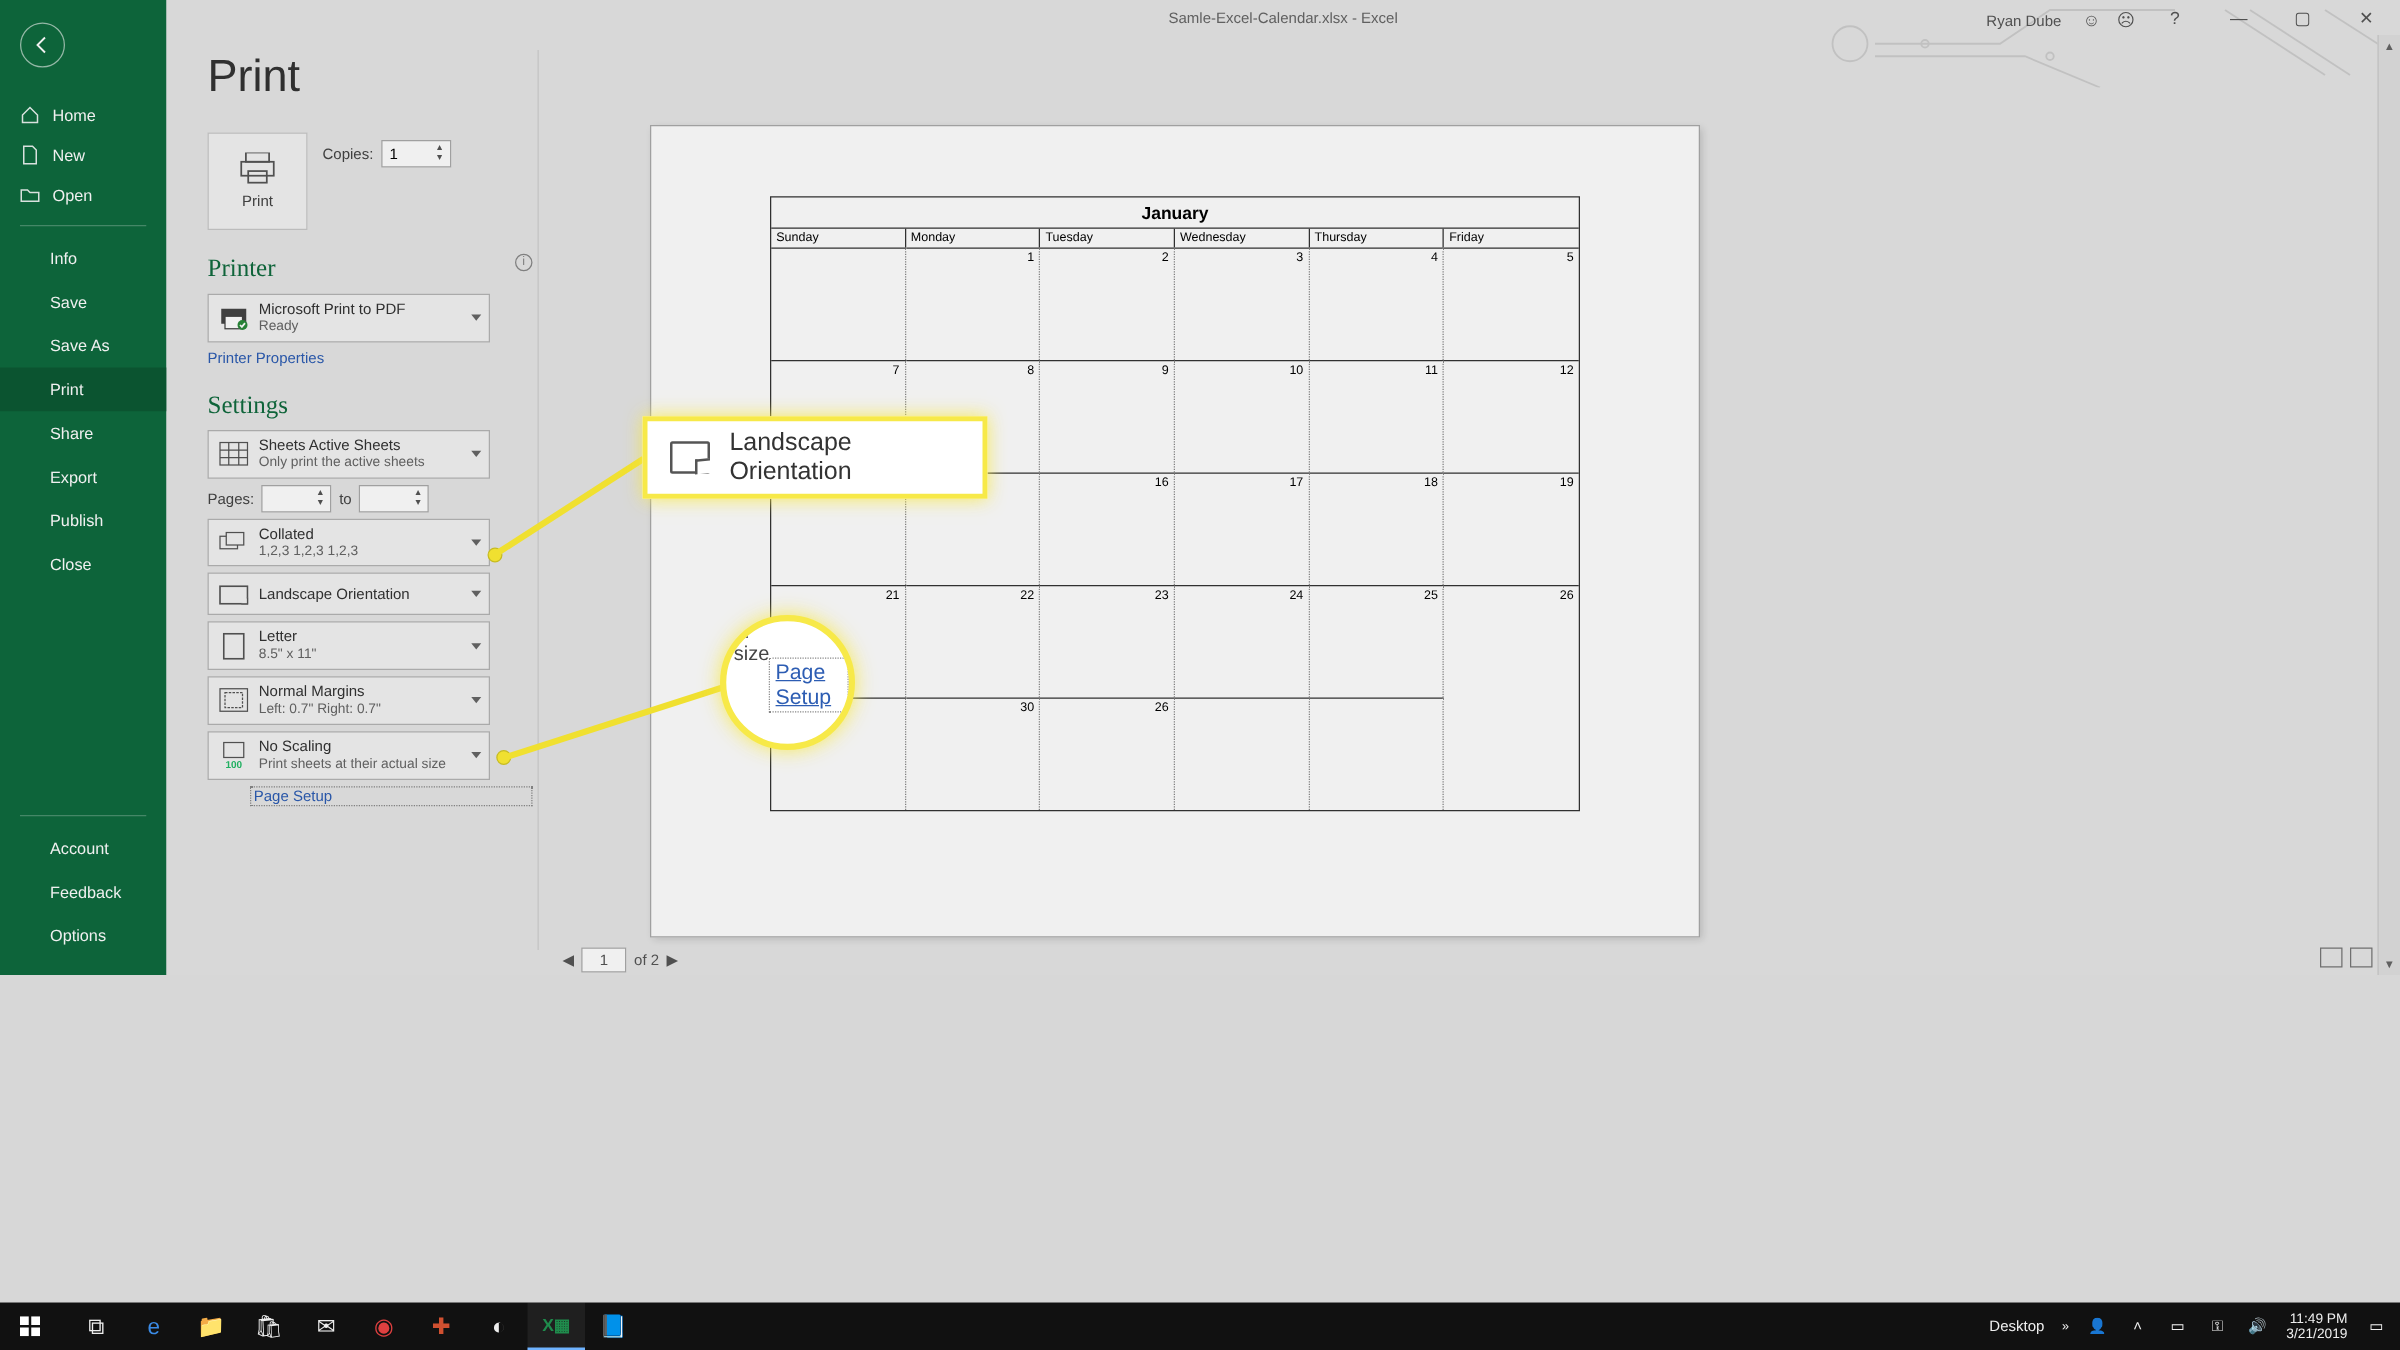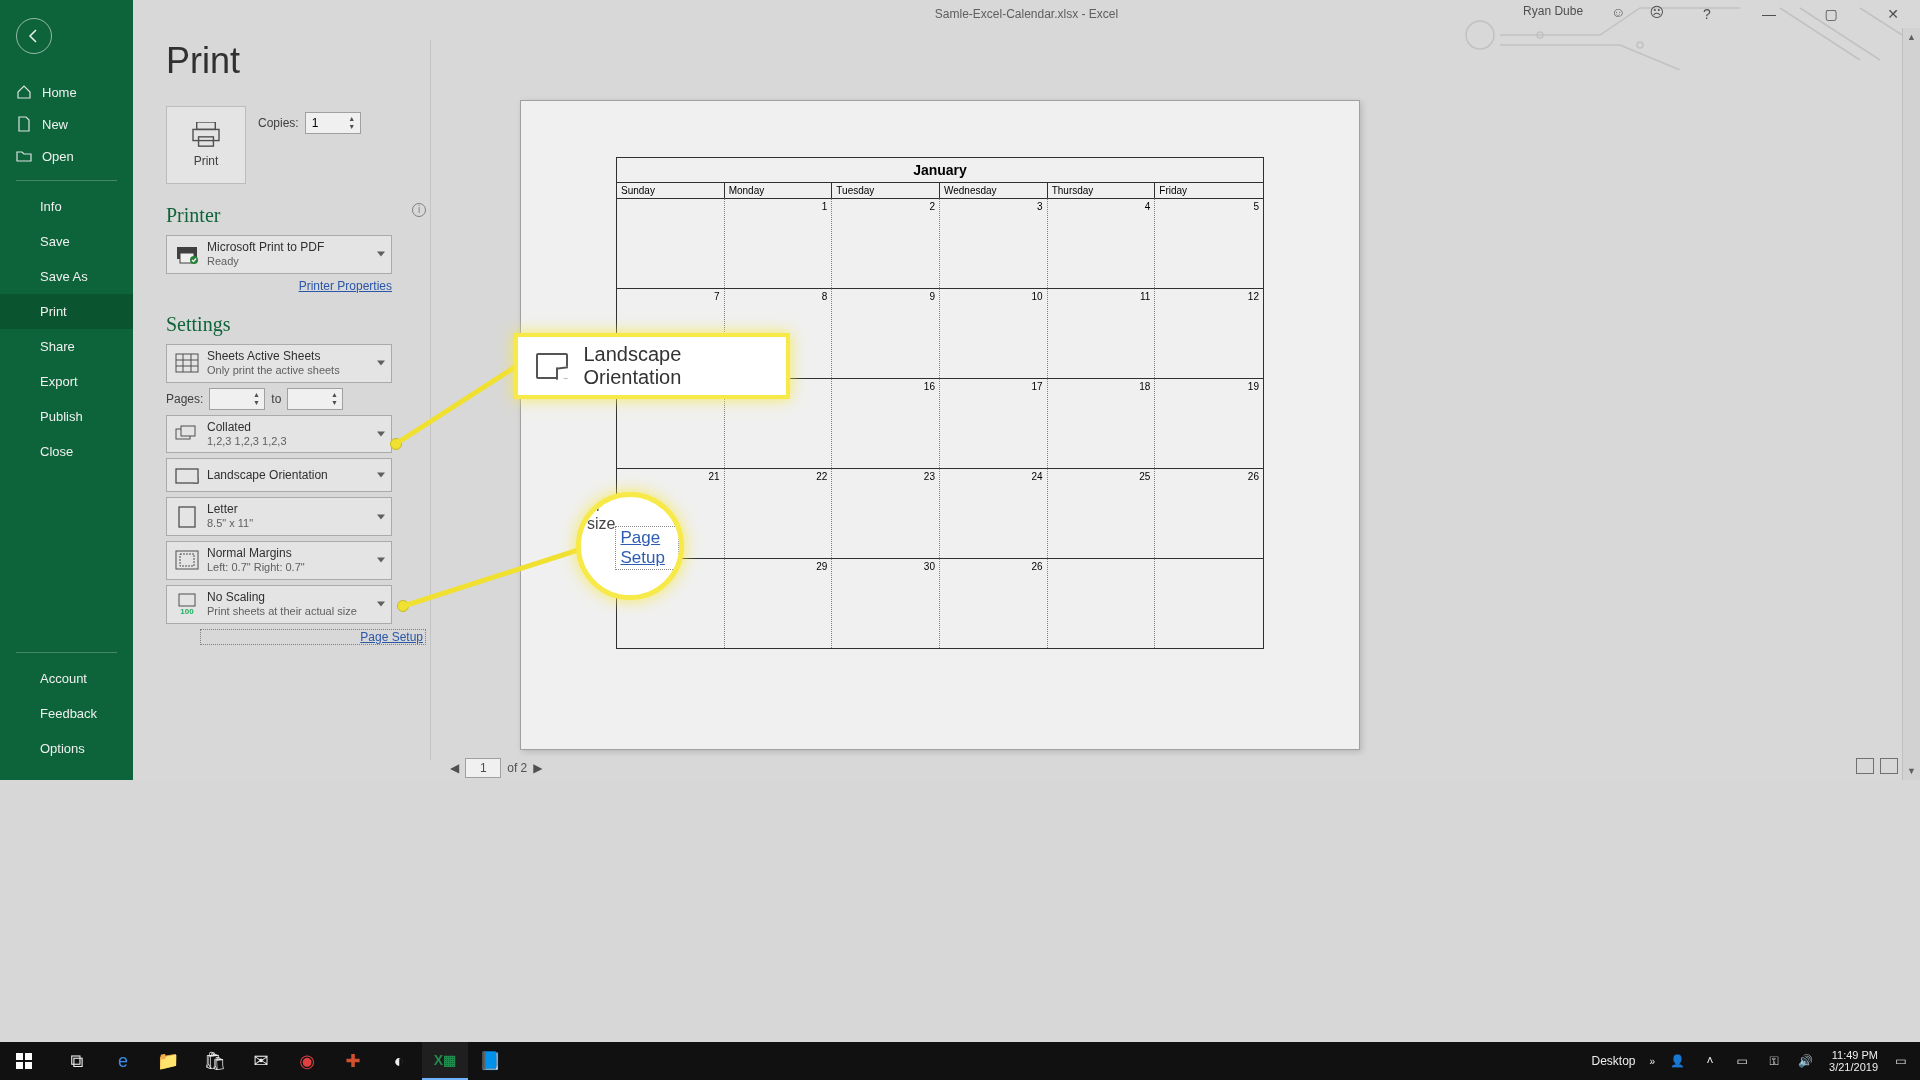--- a/index.html
+++ b/index.html
@@ -15,21 +15,21 @@
 .sidebar .nav-item .ic { width: 16px; height: 16px; opacity: 0.9; }
 .sidebar hr { border: none; border-top: 1px solid rgba(255,255,255,0.25); margin: 8px 16px; }
 .sidebar .nav-simple { padding: 10px 40px; font-size: 13px; cursor: pointer; }
 .sidebar .bottom { position: absolute; bottom: 14px; left: 0; width: 100%; }
 .sidebar .bottom .nav-simple { padding: 10px 16px 10px 40px; }
 .sidebar .bottom hr { margin: 8px 16px; }
 
 
 .titlebar { position: absolute; left: 133px; top: 0; right: 0; height: 28px; display: flex; align-items: center; color: #666; font-size: 12px; }
 .titlebar .title { position: absolute; left: 50%; transform: translateX(-50%); }
-.titlebar .right { position: absolute; right: 8px; display: flex; align-items: flex-start; gap: 24px; }
+.titlebar .right { position: absolute; right: 8px; display: flex; align-items: flex-end; gap: 13px; }
 .titlebar .right .winbtn { width: 38px; height: 20px; display: flex; align-items: center; justify-content: center; cursor: pointer; font-size: 14px; color: #555; }
 .titlebar .right .user { margin-right: 4px; font-size: 12px; color: #555; }
 .titlebar .right .face { font-size: 14px; color: #555; }
 
 
 .deco-lines { position: absolute; top: 0; right: 0; width: 480px; height: 70px; pointer-events: none; opacity: 0.25; }
 
 
 .main { position: absolute; left: 166px; top: 40px; width: 260px; }
 .main h1 { font-size: 36px; font-weight: 300; color: #333; margin-bottom: 24px; }
@@ -49,21 +49,21 @@
 .info-ic { width:14px; height:14px; border:1px solid #888; border-radius:50%; font-size:10px; color:#888; display:flex; align-items:center; justify-content:center; cursor:pointer; }
 
 .dropdown { width: 226px; min-height: 38px; border: 1px solid #b5b5b5; background: #f3f3f3; display: flex; align-items: center; padding: 4px 24px 4px 8px; position: relative; cursor: pointer; gap: 8px; margin-bottom: 5px; }
 .dropdown.single { min-height: 30px; }
 .dropdown .dd-icon { width: 24px; height: 24px; flex-shrink: 0; display:flex; align-items:center; justify-content:center; }
 .dropdown .dd-text { display: flex; flex-direction: column; line-height: 1.25; }
 .dropdown .dd-text .t1 { font-size: 12px; color: #333; }
 .dropdown .dd-text .t2 { font-size: 11px; color: #666; }
 .dropdown .caret { position: absolute; right: 6px; top: 50%; transform: translateY(-50%); border-left: 4px solid transparent; border-right: 4px solid transparent; border-top: 5px solid #666; }
 
-.link-right { text-align: right; font-size: 12px; color: #2d5db3; text-decoration: underline; width: 226px; cursor: pointer; margin-bottom: 6px; }
+.link-right { font-size: 12px; color: #2d5db3; width: 226px; cursor: pointer; margin-bottom: 6px; }
 
 .pages-row { display: flex; align-items: center; gap: 6px; margin-bottom: 5px; font-size: 12px; color: #444; }
 .pages-row .spin { width: 56px; }
 
 
 .vdiv { position: absolute; left: 430px; top: 40px; width: 1px; height: 720px; background: #d0d0d0; }
 
 
 .preview { position: absolute; left: 520px; top: 100px; width: 840px; height: 650px; background: #fff; border: 1px solid #aaa; box-shadow: 2px 2px 6px rgba(0,0,0,0.15); }
 .cal { margin: 56px auto 0; width: 648px; border: 1.5px solid #333; }
@@ -383,21 +383,20 @@
         <div class="cal-cell">17</div>
         <div class="cal-cell">18</div>
         <div class="cal-cell">19</div>
         <div class="cal-cell">21</div>
         <div class="cal-cell">22</div>
         <div class="cal-cell">23</div>
         <div class="cal-cell">24</div>
         <div class="cal-cell">25</div>
         <div class="cal-cell">26</div>
         <div class="cal-cell"></div>
-        <div class="cal-cell">29</div>
         <div class="cal-cell">30</div>
         <div class="cal-cell">26</div>
         <div class="cal-cell"></div>
         <div class="cal-cell"></div>
       </div>
   </div>
 </div>
 
 <div class="prev-nav">
   <span class="tri">◀</span>

